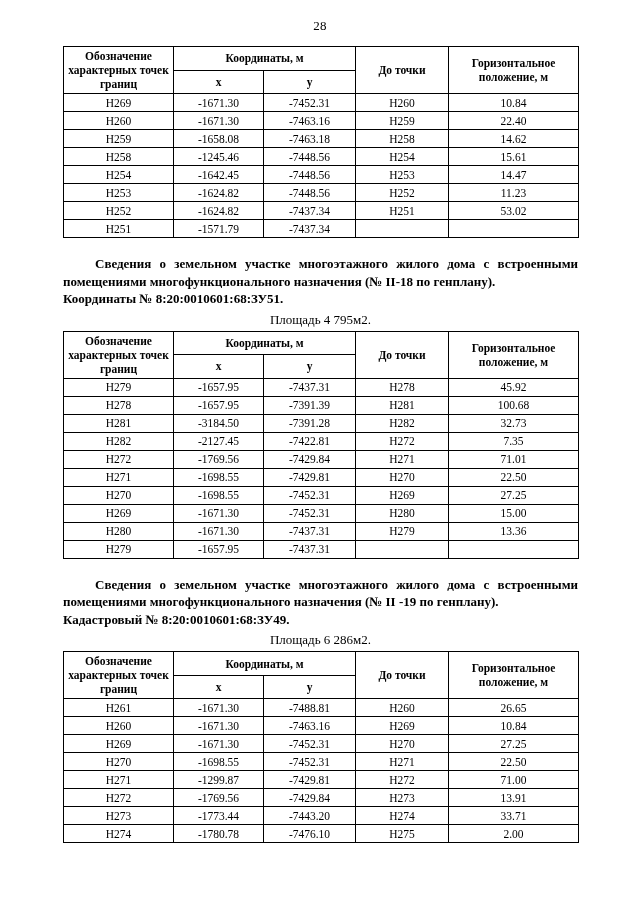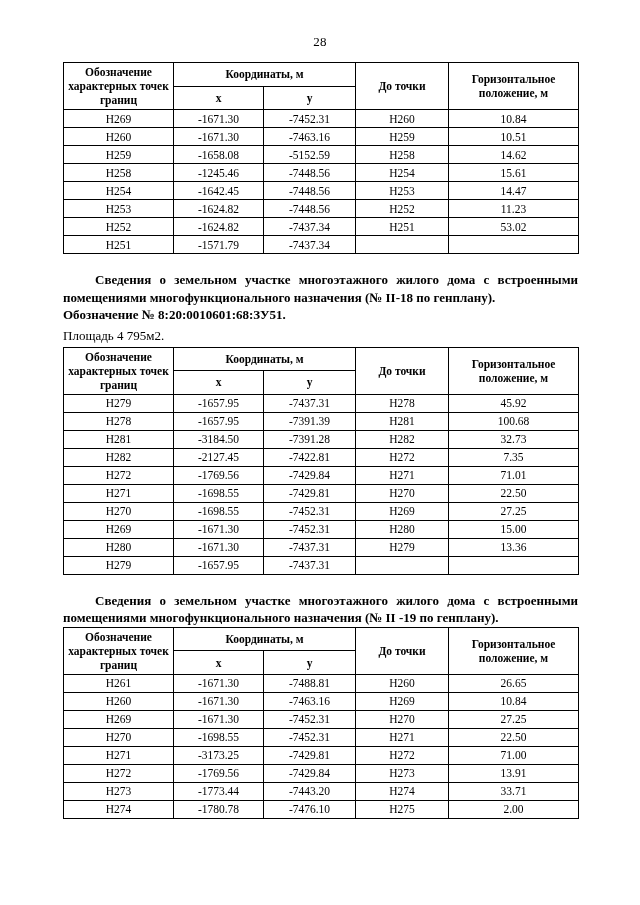--- a/index.html
+++ b/index.html
@@ -18,21 +18,21 @@
   .page {
     width: 640px;
     height: 905px;
     box-sizing: border-box;
     padding: 0;
     position: relative;
   }
   .page-number {
     text-align: center;
     font-size: 13px;
-    margin-top: 34px;
+    margin-top: 18px;
     margin-bottom: 12px;
     letter-spacing: 0.2px;
   }
   .content {
     margin: 0 63px 0 63px;
     width: 515px;
   }
   table.coord-table {
     border-collapse: collapse;
     width: 515px;
@@ -74,21 +74,21 @@
     hyphens: none;
     font-weight: bold;
   }
   p.para .lastline {
     display: block;
     text-indent: 0;
     text-align: left;
   }
   .area-line {
     font-size: 13px;
-    text-align: left;
+    text-align: center;
     margin: 4px 0 3px 0;
   }
 </style>
 </head>
 <body>
 
 <div class="page">
 
   <div class="page-number">28</div>
 
@@ -120,26 +120,26 @@
             <td>-1671.30</td>
             <td>-7452.31</td>
             <td>Н260</td>
             <td>10.84</td>
           </tr>
           <tr>
             <td>Н260</td>
             <td>-1671.30</td>
             <td>-7463.16</td>
             <td>Н259</td>
-            <td>10.51</td>
+            <td>22.40</td>
           </tr>
           <tr>
             <td>Н259</td>
             <td>-1658.08</td>
-            <td>-5152.59</td>
+            <td>-7463.18</td>
             <td>Н258</td>
             <td>14.62</td>
           </tr>
           <tr>
             <td>Н258</td>
             <td>-1245.46</td>
             <td>-7448.56</td>
             <td>Н254</td>
             <td>15.61</td>
           </tr>
@@ -169,21 +169,21 @@
             <td>-1571.79</td>
             <td>-7437.34</td>
             <td></td>
             <td></td>
           </tr>
         </tbody>
     </table>
 
     <p class="para">
       <span>Сведения о земельном участке многоэтажного жилого дома с встроенными помещениями многофункционального назначения (№ II-18 по генплану).</span>
-      <span class="lastline">Обозначение № 8:20:0010601:68:ЗУ51.</span>
+      <span class="lastline">Координаты № 8:20:0010601:68:ЗУ51.</span>
     </p>
     <div class="area-line">Площадь 4 795м2.</div>
 
     <table class="coord-table">
       <colgroup>
         <col class="col-desig">
           <col class="col-x">
           <col class="col-y">
           <col class="col-topoint">
           <col class="col-horiz">
@@ -269,21 +269,23 @@
             <td>-1657.95</td>
             <td>-7437.31</td>
             <td></td>
             <td></td>
           </tr>
         </tbody>
     </table>
 
     <p class="para">
       <span>Сведения о земельном участке многоэтажного жилого дома с встроенными помещениями многофункционального назначения (№ II -19 по генплану).</span>
+      <span class="lastline">Кадастровый № 8:20:0010601:68:ЗУ49.</span>
     </p>
+    <div class="area-line">Площадь 6 286м2.</div>
 
     <table class="coord-table">
       <colgroup>
         <col class="col-desig">
           <col class="col-x">
           <col class="col-y">
           <col class="col-topoint">
           <col class="col-horiz">
       </colgroup>
       <thead>
@@ -322,21 +324,21 @@
           </tr>
           <tr>
             <td>Н270</td>
             <td>-1698.55</td>
             <td>-7452.31</td>
             <td>Н271</td>
             <td>22.50</td>
           </tr>
           <tr>
             <td>Н271</td>
-            <td>-3173.25</td>
+            <td>-1299.87</td>
             <td>-7429.81</td>
             <td>Н272</td>
             <td>71.00</td>
           </tr>
           <tr>
             <td>Н272</td>
             <td>-1769.56</td>
             <td>-7429.84</td>
             <td>Н273</td>
             <td>13.91</td>

